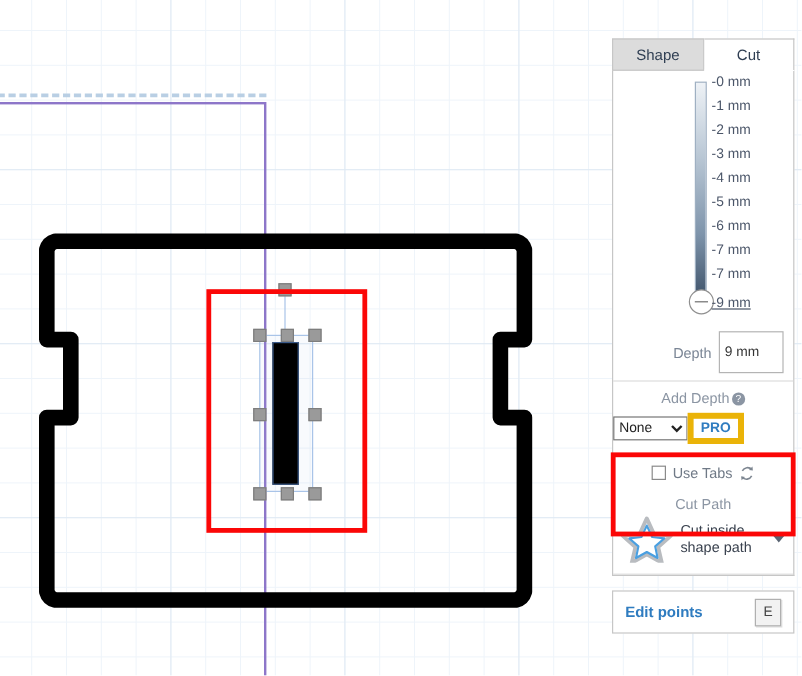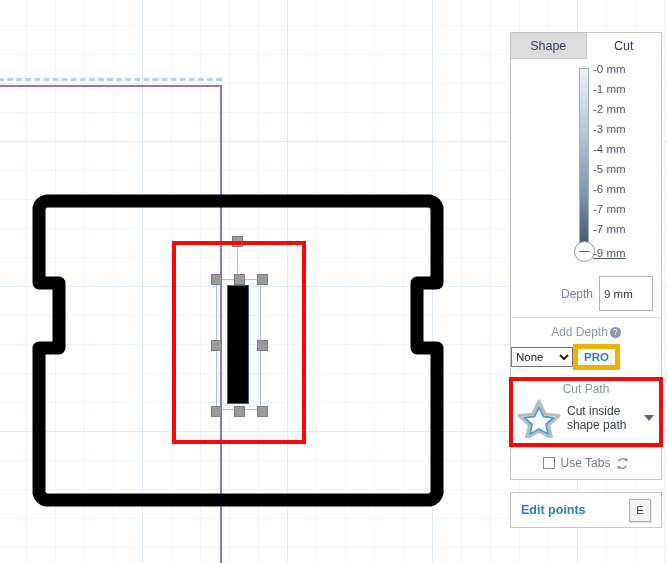--- a/index.html
+++ b/index.html
@@ -454,46 +454,46 @@
         <span>Add Depth</span><span class="help-icon">?</span>
       </div>
       <div id="adddepth-row">
         <select id="adddepth-select">
           <option>None</option>
         </select>
         <span id="pro-badge">PRO</span>
       </div>
     </div>
 
+    <div id="usetabs-sect">
+      <span id="usetabs-check"></span>
+      <span id="usetabs-label">Use Tabs</span>
+      <svg width="13" height="13" viewBox="0 0 16 16">
+        <path d="M13 4 A6 6 0 0 0 3.2 5.4" fill="none" stroke="#7d8691" stroke-width="1.6"></path>
+        <path d="M3 12 A6 6 0 0 0 12.8 10.6" fill="none" stroke="#7d8691" stroke-width="1.6"></path>
+        <polygon points="13.6,1 14,5 10,4.4" fill="#7d8691"></polygon>
+        <polygon points="2.4,15 2,11 6,11.6" fill="#7d8691"></polygon>
+      </svg>
+    </div>
+
     <div id="cutpath-sect">
       <div id="cutpath-title">Cut Path</div>
       <div id="cutpath-row">
         <svg width="44" height="40" viewBox="0 0 44 40">
           <polygon points="22,3 28,16 42,17.5 31.5,27 34.5,40 22,33 9.5,40 12.5,27 2,17.5 16,16" fill="#ffffff" stroke="#b9bcc0" stroke-width="3.2" stroke-linejoin="round"></polygon>
           <polygon points="22,9 26.5,18.5 36.5,19.7 29,26.3 31,36 22,31 13,36 15,26.3 7.5,19.7 17.5,18.5" fill="#ffffff" stroke="#4a9fe0" stroke-width="1.8" stroke-linejoin="round"></polygon>
         </svg>
         <div id="cutpath-text">
           <div>Cut inside</div>
           <div>shape path</div>
         </div>
         <div class="caret"></div>
       </div>
     </div>
 
-    <div id="usetabs-sect">
-      <span id="usetabs-check"></span>
-      <span id="usetabs-label">Use Tabs</span>
-      <svg width="13" height="13" viewBox="0 0 16 16">
-        <path d="M13 4 A6 6 0 0 0 3.2 5.4" fill="none" stroke="#7d8691" stroke-width="1.6"></path>
-        <path d="M3 12 A6 6 0 0 0 12.8 10.6" fill="none" stroke="#7d8691" stroke-width="1.6"></path>
-        <polygon points="13.6,1 14,5 10,4.4" fill="#7d8691"></polygon>
-        <polygon points="2.4,15 2,11 6,11.6" fill="#7d8691"></polygon>
-      </svg>
-    </div>
-
   </div>
 </div>
 
 <div id="red-box-cutpath" class="red-box"></div>
 
 <div id="editpoints">
   <span id="editpoints-label">Edit points</span>
   <span id="editpoints-key">E</span>
 </div>
 

